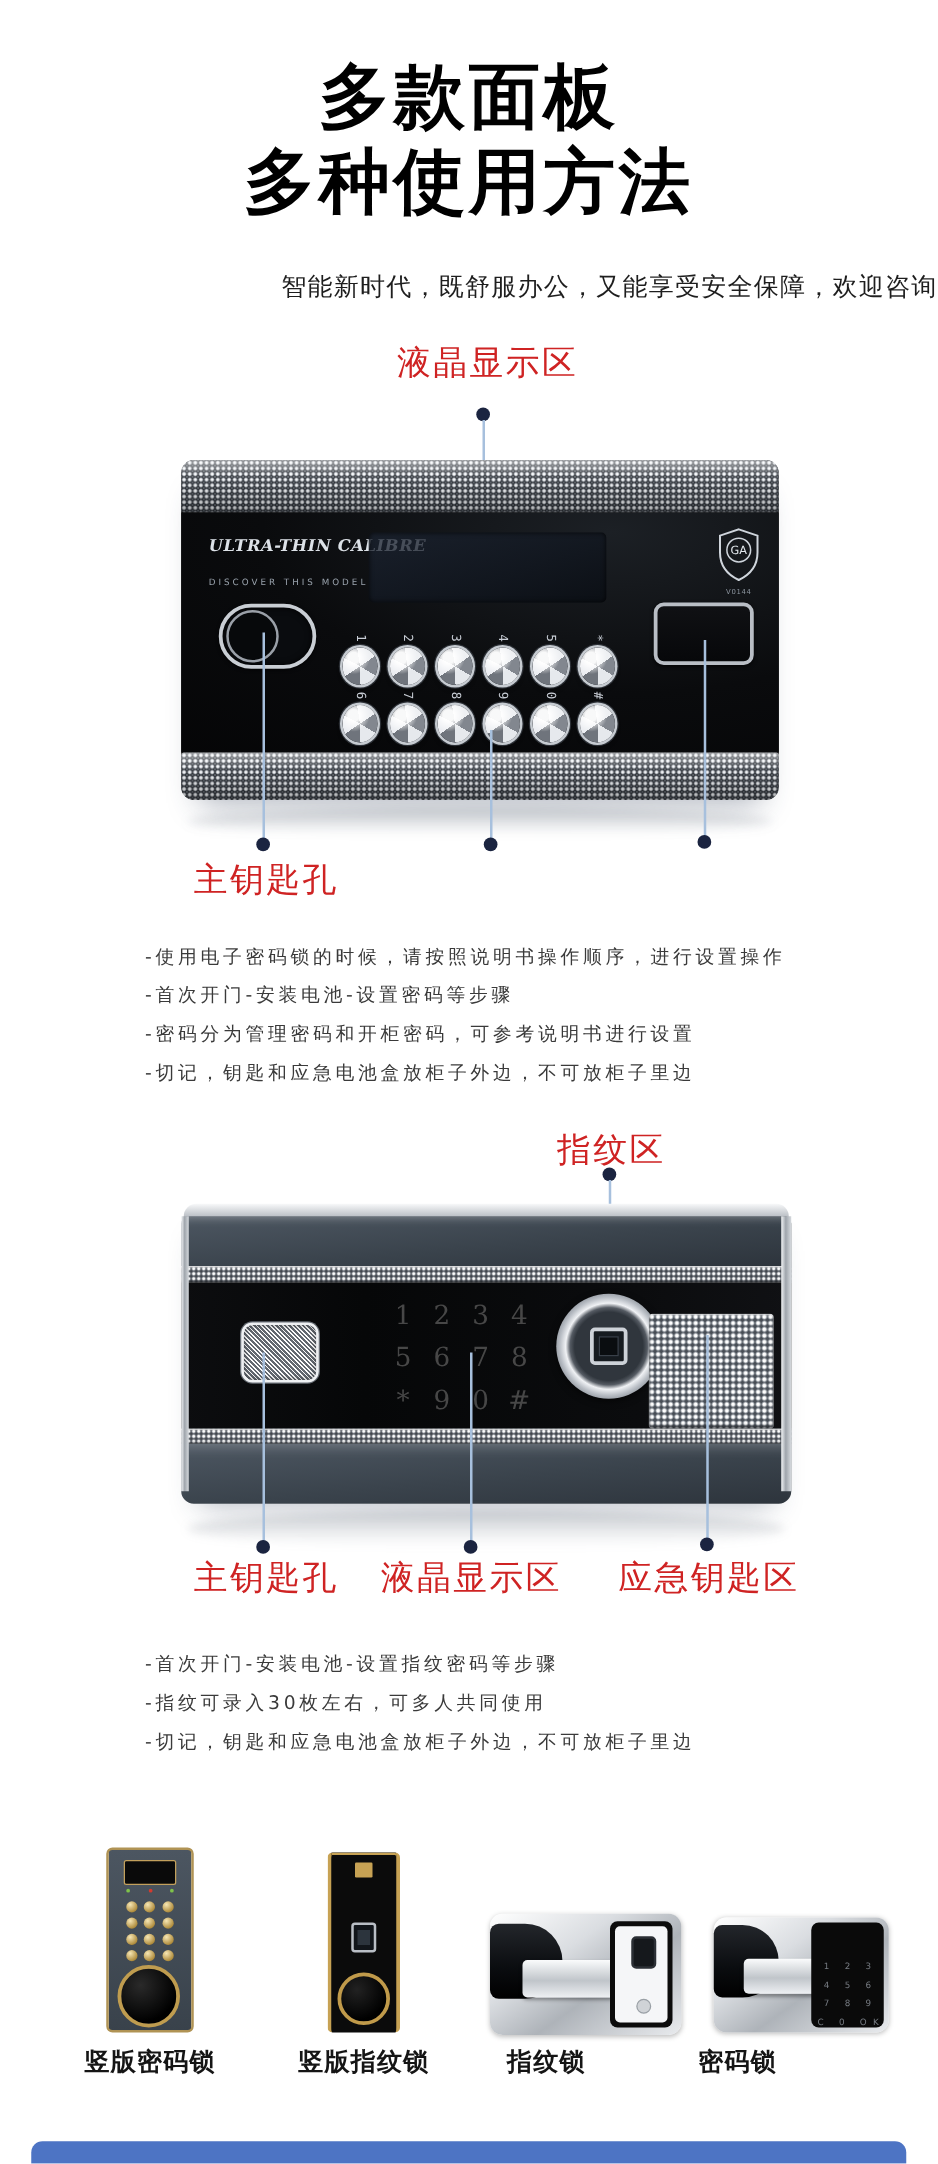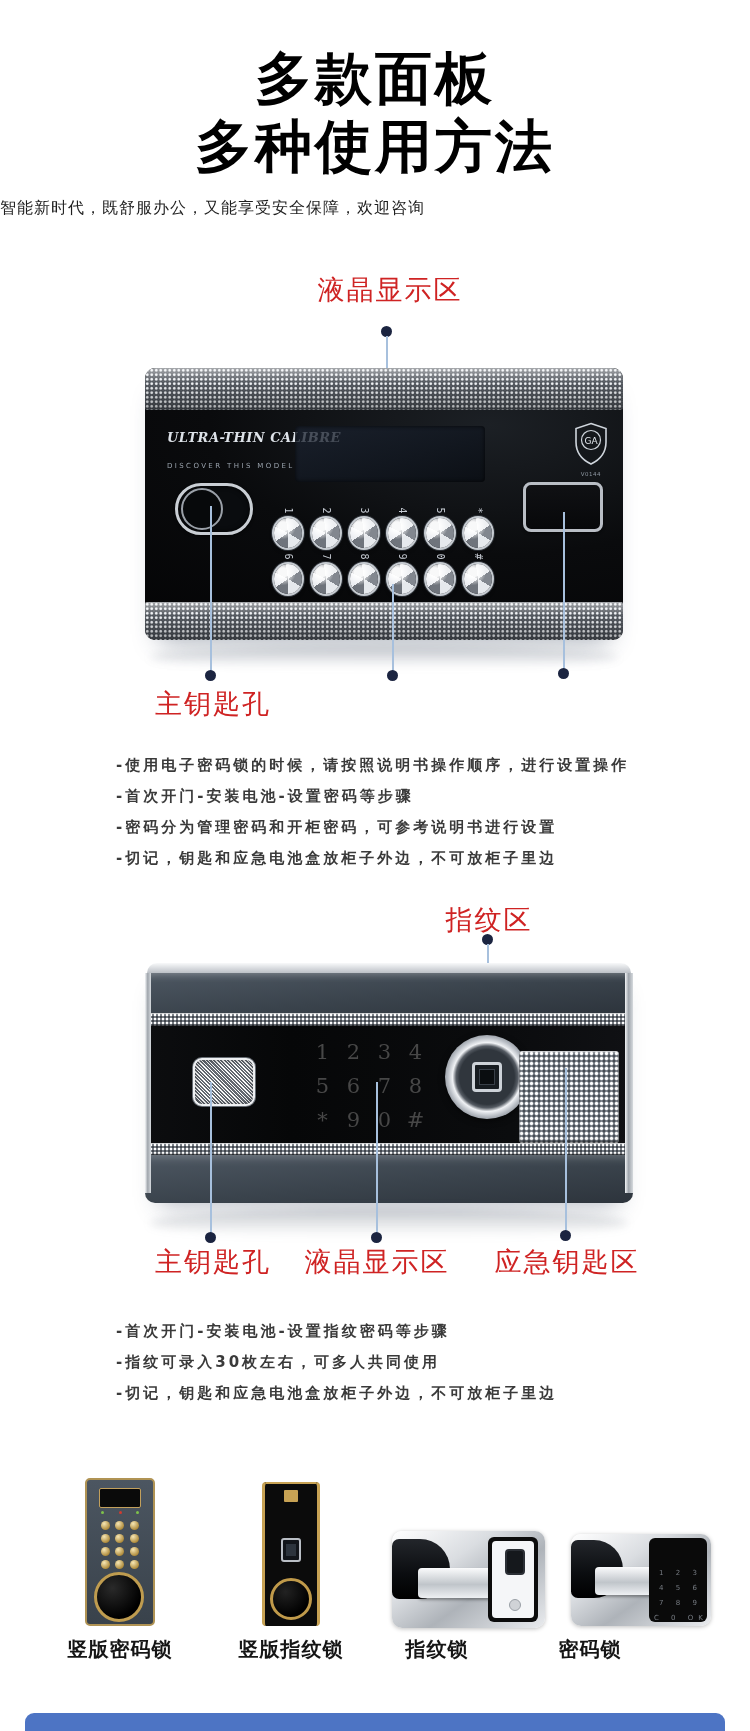--- a/index.html
+++ b/index.html
@@ -3,22 +3,22 @@
 <meta charset="utf-8">
 <style>
   * { margin:0; padding:0; box-sizing:border-box; }
   html,body { background:#fff; }
   .page { position:relative; width:750px; height:1731px; background:#fff; overflow:hidden;
           font-family:"DejaVu Sans","Liberation Sans",sans-serif; }
 
   
   .title { position:absolute; left:0; width:750px; text-align:center; color:#000;
            font-weight:900; font-size:57px; line-height:64px; letter-spacing:3px; }
-  .tagline { position:absolute; left:0; top:198px; width:750px; text-align:left;
-             font-size:16px; letter-spacing:1px; color:#1e1e1e; }
+  .tagline { position:absolute; left:0; top:216px; width:750px; text-align:right;
+             font-size:20px; letter-spacing:1px; color:#1e1e1e; }
 
   
   .callout { position:absolute; text-align:center; color:#cf2323; font-size:27px;
              letter-spacing:2px; font-weight:500; }
   .cdot { position:absolute; width:11px; height:11px; border-radius:50%; background:#1b2440; }
   .cline { position:absolute; width:2px; background:#a7c0dd; }
 
   
   .panel1 { position:absolute; left:145px; top:368px; width:478px; height:272px;
             border-radius:11px; background:#050505;
@@ -57,21 +57,21 @@
           transform:rotate(90deg); font-family:"DejaVu Sans Mono","Liberation Mono",monospace; }
   .key { width:28px; height:30px; margin:1px auto 2px; border-radius:50%;
          background:
            radial-gradient(circle at 32% 28%, rgba(255,255,255,.95) 0 16%, rgba(255,255,255,0) 45%),
            conic-gradient(from 20deg,#eef0f3 0 10%,#82878f 10% 28%,#e6e9ed 28% 44%,#6f747c 44% 60%,#eceef2 60% 77%,#7d828a 77% 92%,#eef0f3 92%);
          box-shadow:0 0 0 2px #c6cbd1, 0 0 0 3px #2c3036, 0 3px 4px rgba(0,0,0,.55); }
   .refl { position:absolute; border-radius:50%; filter:blur(4px);
           background:linear-gradient(180deg, rgba(90,100,115,.28), rgba(255,255,255,0)); }
 
   
-  .bullets { position:absolute; left:116px; width:540px;font-weight:bold; }
+  .bullets { position:absolute; left:116px; width:540px; }
   .bullets p { font-size:15px; line-height:31px; letter-spacing:3px; color:#3a3a3a; white-space:nowrap; }
 
   
   .panel2 { position:absolute; left:145px; top:963px; width:488px; height:240px;
             box-shadow:0 16px 22px -14px rgba(40,55,80,.35); border-radius:10px; }
   .p2chrome-top { position:absolute; left:2px; right:2px; top:0; height:12px;
             border-radius:10px 10px 0 0; background:linear-gradient(#f8f9fa,#b0b5bc); }
   .slate { position:absolute; left:0; right:0;
             background:linear-gradient(175deg,#4d5762 0%,#3a434c 55%,#2d343c 100%); }
   .slate.s-top { top:10px; height:40px; border-radius:6px 6px 0 0;

